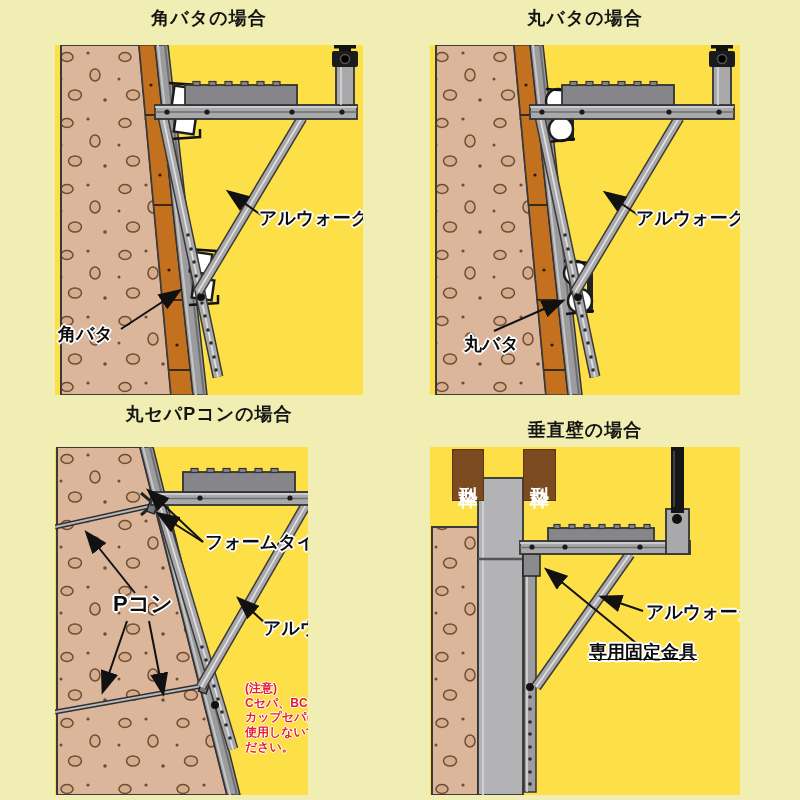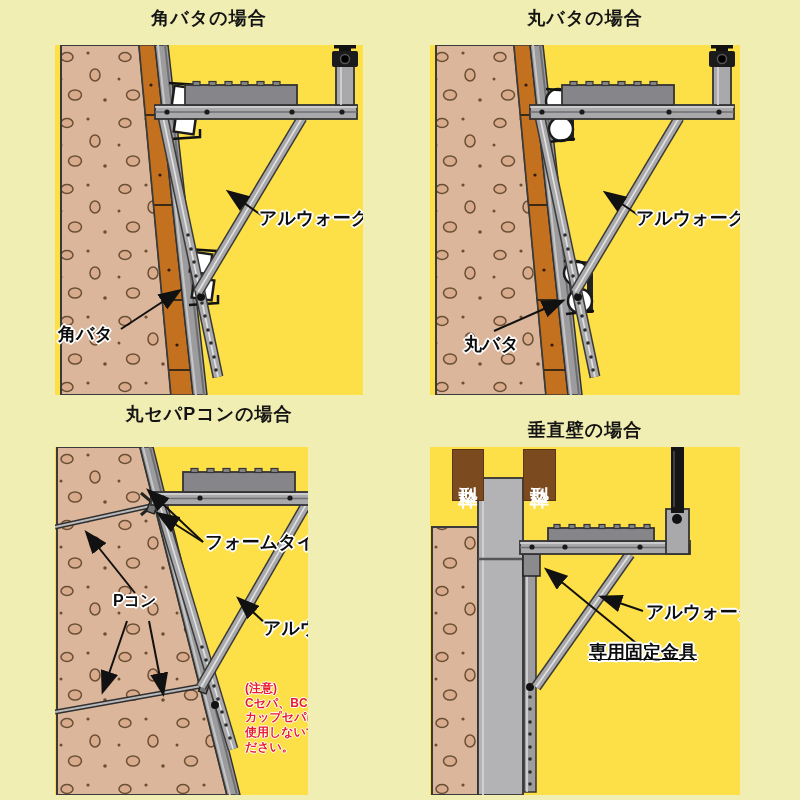--- a/index.html
+++ b/index.html
@@ -18,21 +18,21 @@
   .panel{
     position:absolute;background:#fde047;overflow:hidden;
   }
   .panel svg{position:absolute;left:0;top:0;}
   .dlabel{
     position:absolute;font-weight:bold;color:#0d0d0d;font-size:18px;
     white-space:nowrap;line-height:1;
     text-shadow:-2px 0 0 #fff,2px 0 0 #fff,0 -2px 0 #fff,0 2px 0 #fff,
                 -1px -1px 0 #fff,1px -1px 0 #fff,-1px 1px 0 #fff,1px 1px 0 #fff;
   }
-  .pcon{font-size:16px;}
+  .pcon{font-size:22px;}
   .note{
     position:absolute;color:#e8192c;font-weight:bold;font-size:12px;
     line-height:1.22;white-space:nowrap;
     text-shadow:-1px 0 0 #fff,1px 0 0 #fff,0 -1px 0 #fff,0 1px 0 #fff;
   }
   .katawaku{
     position:absolute;background:#7b4a1e;color:#ffffff;
     font-weight:bold;font-size:19px;
     display:flex;align-items:center;justify-content:center;
     writing-mode:vertical-rl;text-orientation:upright;

